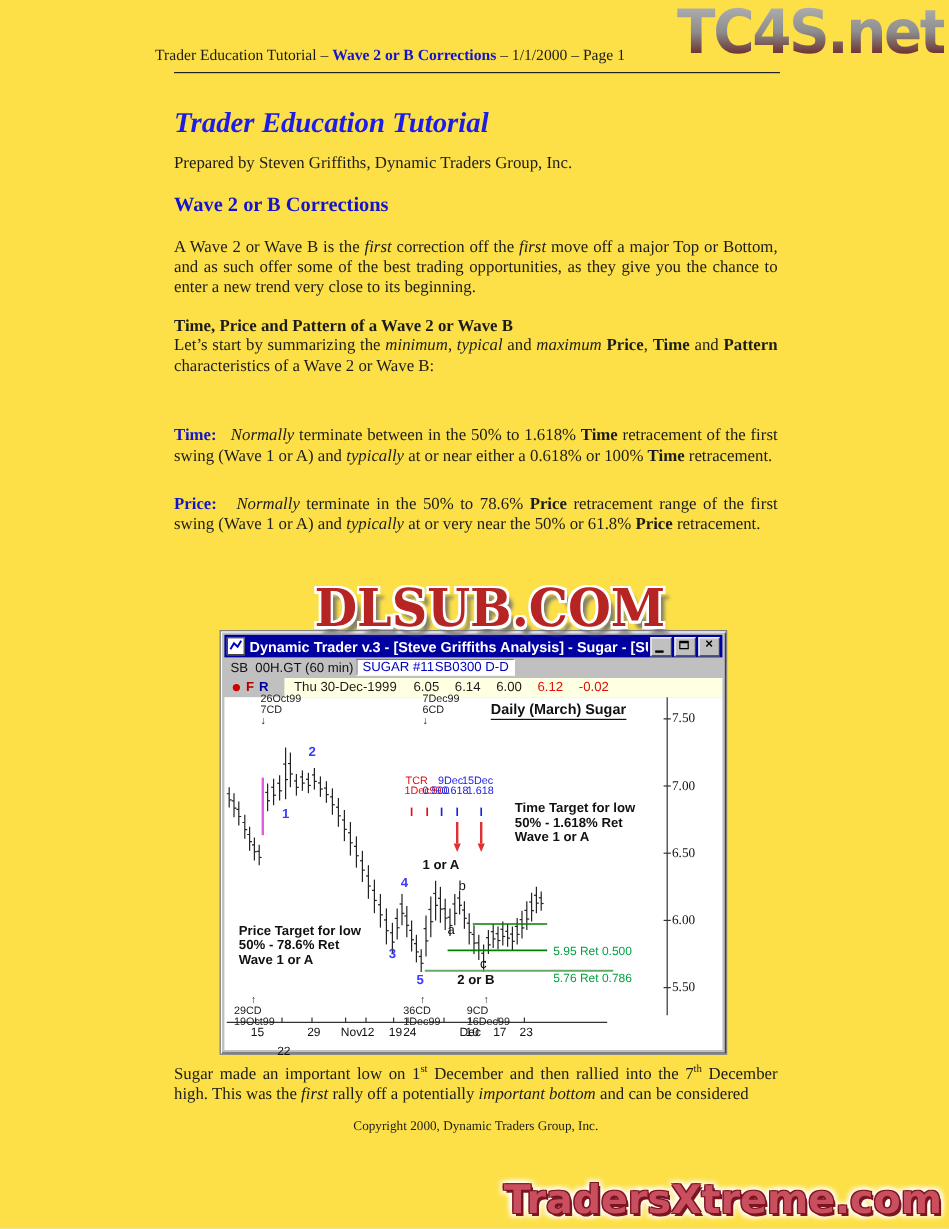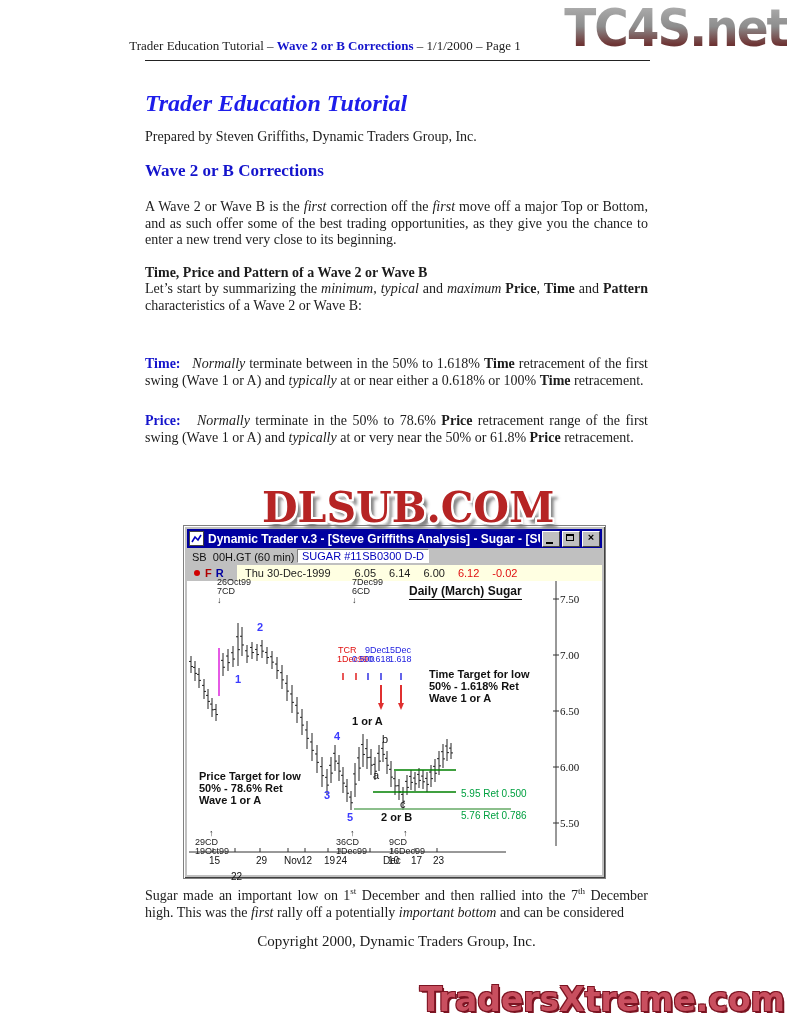--- a/index.html
+++ b/index.html
@@ -1,16 +1,16 @@
 <!DOCTYPE html>
 <html><head>
 <meta charset="utf-8">
 <style>
   html,body{margin:0;padding:0;background:#e8e8e8;}
-  #page{position:relative;width:791px;height:1024px;background:#ffffff;overflow:hidden;
+  #page{position:relative;width:791px;height:1024px;background:#fde047;overflow:hidden;
         font-family:"Liberation Serif", serif;color:#1c1c1c;}
   
   .doc-header{position:absolute;left:0;top:38px;width:650px;text-align:center;font-size:13px;}
   .doc-header .hl{color:#1414cc;font-weight:bold;}
   .header-rule{position:absolute;left:145px;top:60px;width:505px;height:0;border-top:1.6px solid #222;}
   .logo-top{position:absolute;right:4px;top:-2px;font-family:"DejaVu Sans", sans-serif;font-weight:bold;
             font-size:47px;letter-spacing:-2px;transform:scaleY(1.08);transform-origin:top;
             color:#6e4040;}
   @supports (-webkit-background-clip:text){
     .logo-top{background:linear-gradient(#b5b5b5 5%, #8d8d8d 48%, #6e3535 78%, #4f2424 100%);
@@ -18,21 +18,21 @@
   }
   
   .tblock{position:absolute;left:145px;width:503px;font-size:14px;line-height:16.6px;text-align:justify;}
   .b{font-weight:bold}.i{font-style:italic}
   .sup{vertical-align:super;font-size:9px;line-height:0;}
   .c-blue{color:#1414cc;}
   .main-title{position:absolute;left:145px;top:90px;font-size:24px;font-weight:bold;font-style:italic;color:#1d1dea;}
   .byline{position:absolute;left:145px;top:129px;font-size:14px;}
   .sec-head{position:absolute;left:145px;top:161px;font-size:17px;font-weight:bold;color:#1414cc;}
   .h2line{font-weight:bold;text-align:left;}
-  .footer{position:absolute;left:145px;top:933px;width:503px;text-align:center;font-size:15px;}
+  .footer{position:absolute;left:145px;top:933px;width:503px;text-align:center;font-size:11px;}
   
   .watermark{position:absolute;left:262px;top:483px;z-index:9;font-family:"DejaVu Serif", serif;
     font-weight:bold;font-size:41px;letter-spacing:0px;color:#b62424;transform:scaleY(1.06);
     text-shadow:-2px -2px 0 #fff,2px -2px 0 #fff,-2px 2px 0 #fff,2px 2px 0 #fff,-2px 0 0 #fff,2px 0 0 #fff,
       0 -2px 0 #fff,0 2px 0 #fff,5px 6px 3px rgba(110,110,110,.85);}
   .logo-bottom{position:absolute;right:6px;top:980px;font-family:"DejaVu Sans", sans-serif;font-weight:bold;
     font-size:33px;color:#c94f5f;letter-spacing:0;
     text-shadow:-1px -1px 0 #7c1422,1px -1px 0 #7c1422,-1px 1px 0 #7c1422,1px 1px 0 #7c1422,
       2px 2px 0 #7c1422,-3px -3px 4px #fff,3px -3px 4px #fff,-3px 3px 4px #fff,3px 3px 4px #fff;}
   
@@ -56,21 +56,21 @@
     border:1px solid #808080;border-bottom-color:#fff;border-right-color:#fff;color:#0000bb;
     font-size:11px;display:flex;justify-content:space-between;align-items:center;padding:0 4px;box-sizing:border-box;}
   .row3{position:absolute;left:3px;top:39px;right:3px;height:16px;background:#c0c0c0;font-size:11px;
     display:flex;align-items:center;}
   .row3 .flags{width:50px;flex:none;display:flex;align-items:center;}
   .dot{width:6px;height:6px;border-radius:50%;background:#d00000;margin:0 5px 0 7px;}
   .fR{color:#b00000;font-weight:bold;margin-right:4px;}
   .fB{color:#0000a0;font-weight:bold;}
   .quote{flex:1;height:100%;background:#ffffe2;display:flex;align-items:center;white-space:nowrap;}
   .quote span{margin-right:13px;}
-  .quote .date{margin-left:8px;margin-right:24px;}
+  .quote .date{margin-left:8px;margin-right:14px;}
   .quote .red{color:#e01010;}
   .chart-area{position:absolute;left:3px;top:55px;right:3px;bottom:3px;background:#fff;}
   #chart-svg{position:absolute;left:0;top:0;pointer-events:none;}
   #chart-labels{position:absolute;left:0;top:0;width:421px;height:352px;pointer-events:none;
     font-family:"Liberation Sans", sans-serif;}
   .clab{position:absolute;white-space:pre;}
   .chart-title{font-size:12px;font-weight:bold;color:#111;border-bottom:1.5px solid #111;padding-bottom:1px;}
   .small-date{font-size:9px;line-height:9px;color:#222;}
   .price-lbl{font-size:11px;color:#111;font-family:Liberation Serif, serif;}
   .x-lbl{font-size:10px;color:#111;}

